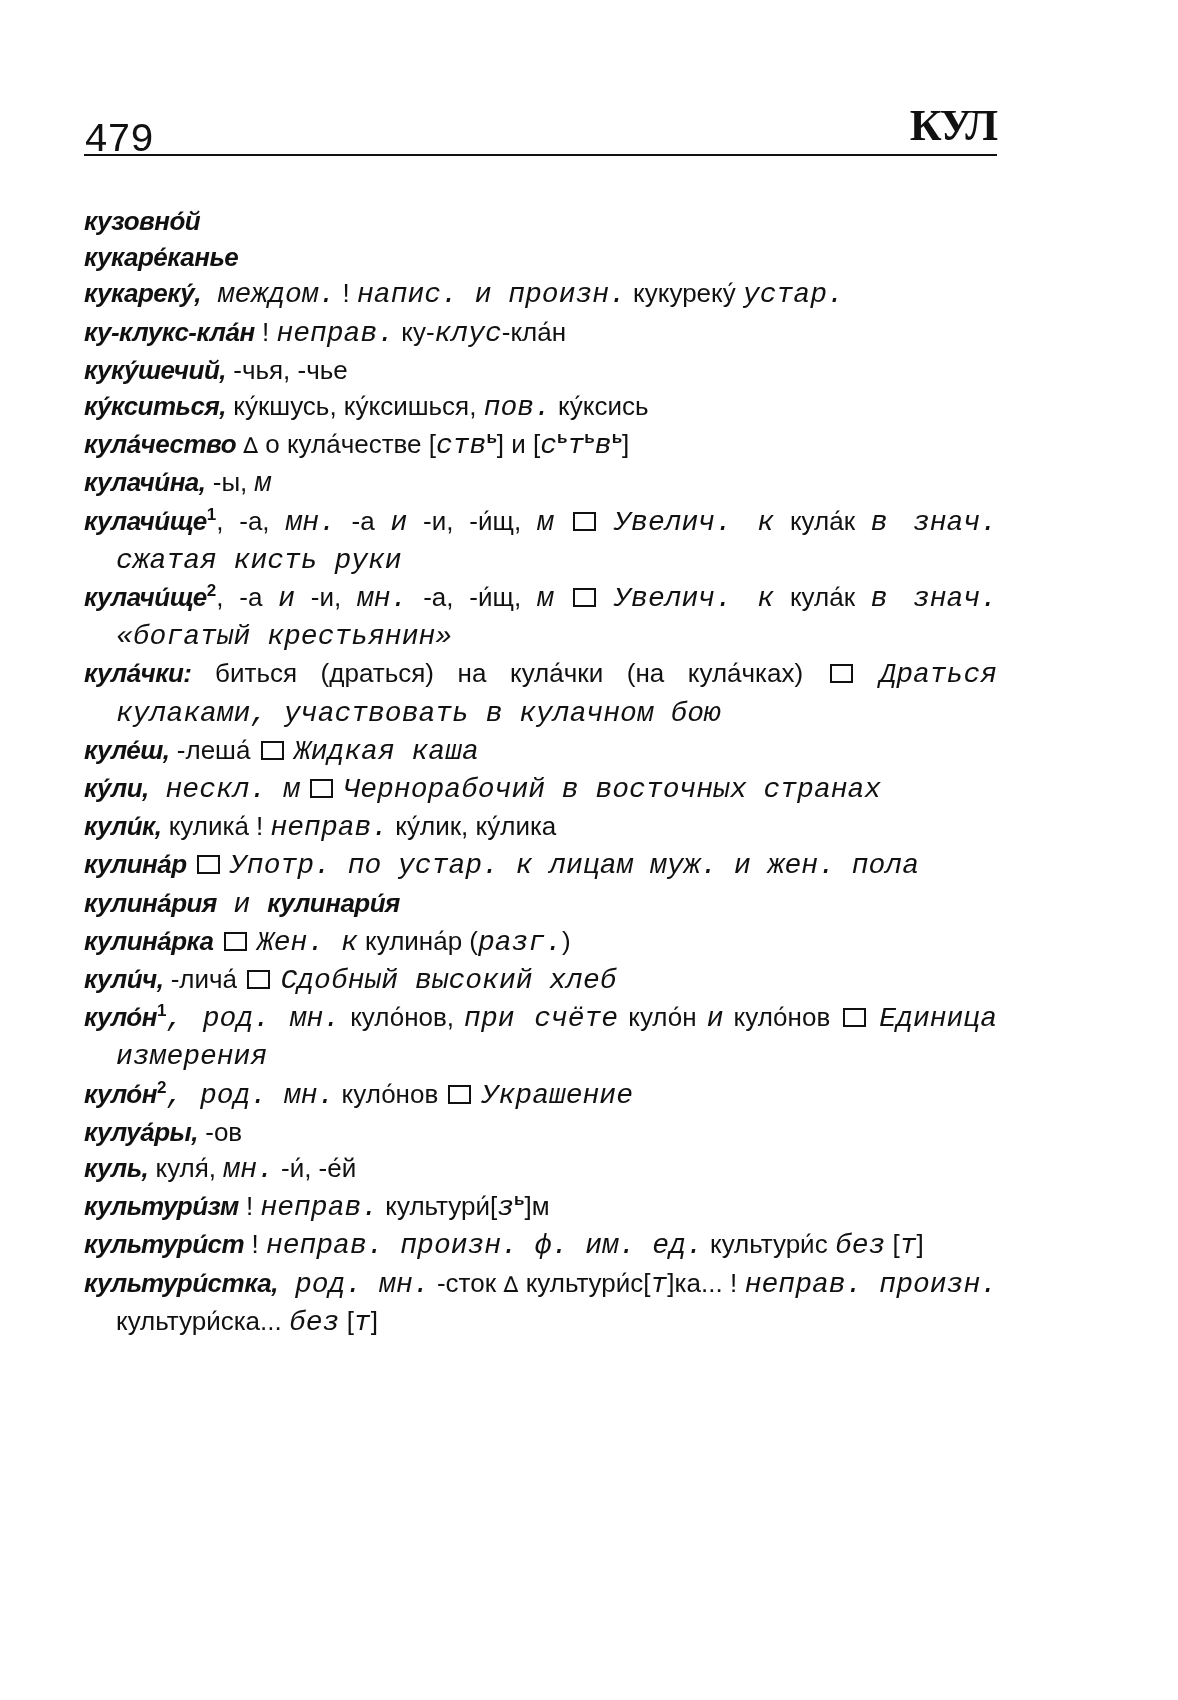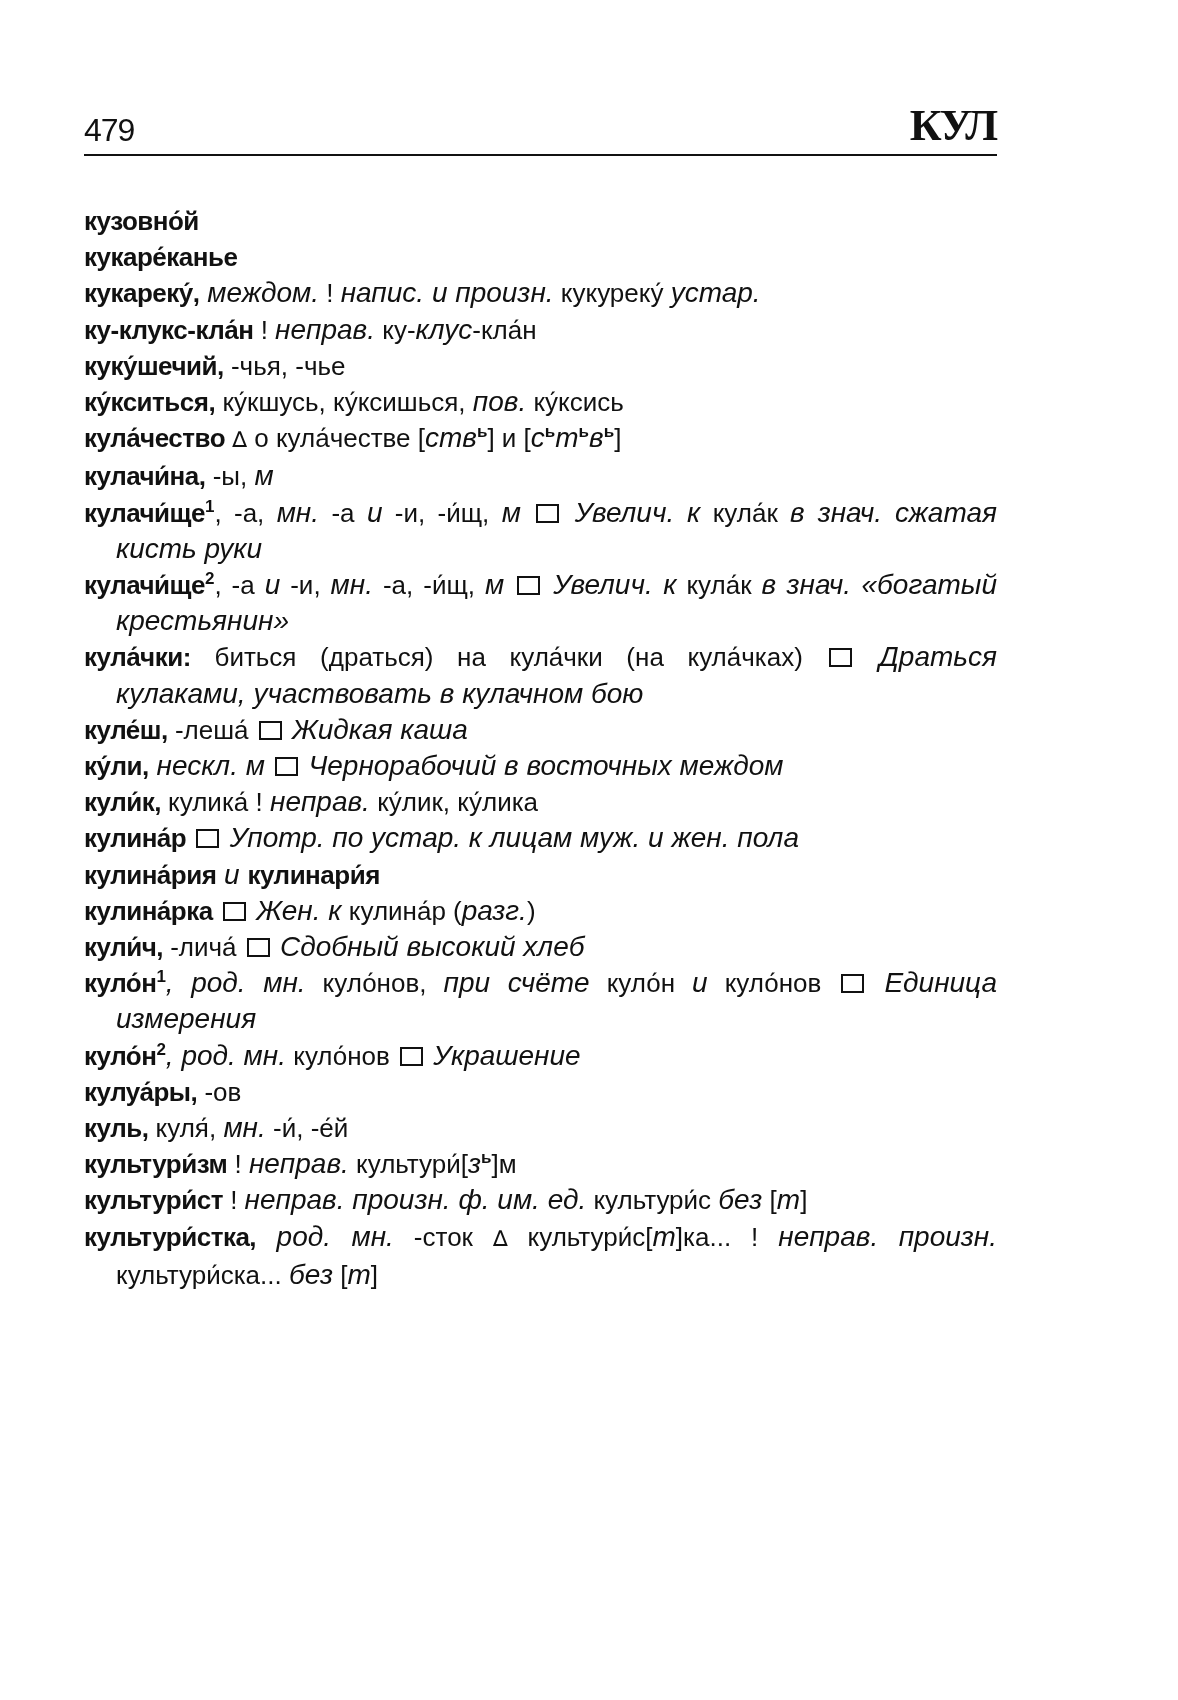--- a/index.html
+++ b/index.html
@@ -4,40 +4,40 @@
 <style>
   html, body { margin: 0; padding: 0; background: #ffffff; }
   body {
     width: 1178px; height: 1700px; position: relative; overflow: hidden;
     font-family: "Liberation Sans", sans-serif; color: #111111;
   }
   .page-header {
     position: absolute; left: 84px; top: 100px; width: 913px; height: 56px;
   }
   .page-number {
-    position: absolute; left: 0; top: 12px;
-    font-family: Liberation Sans, sans-serif; font-size: 32px; letter-spacing: -1px;
+    position: absolute; left: 0; top: 18px;
+    font-family: Liberation Mono, monospace; font-size: 40px; letter-spacing: -1px;
   }
   .running-head {
     position: absolute; right: 0; top: 0;
     font-family: "Liberation Serif", serif; font-weight: bold; font-size: 44px;
     letter-spacing: -1px;
     text-align: center;
   }
   .header-rule {
     position: absolute; left: 84px; top: 154px; width: 913px; height: 0;
     border-top: 2px solid #111;
   }
   .entries {
     position: absolute; left: 84px; top: 203px; width: 913px;
     font-size: 26px; line-height: 36.2px;
   }
   .entry { margin: 0; padding-left: 32px; text-indent: -32px; text-align: justify; }
-  .hw { font-weight: bold; letter-spacing: -0.5px; }
-  .it { font-style: italic; font-family: Liberation Sans, sans-serif; font-size: 28px; }
+  .hw { font-weight: bold; letter-spacing: -0.5px; font-style: italic; }
+  .it { font-style: italic; font-family: Liberation Mono, monospace; font-size: 28px; }
   .rm { font-family: "Liberation Sans", sans-serif; }
   sup { font-size: 17px; line-height: 0; vertical-align: 10px; font-weight: bold; }
   .box-icon {
     display: inline-block; width: 19px; height: 15px; border: 2px solid #111;
     vertical-align: -1px; margin: 0 3px;
   }
   .tri-icon { font-family: "DejaVu Sans", sans-serif; font-size: 22px; }
 </style>
 </head>
 <body>
@@ -54,21 +54,21 @@
     <p class="entry"><span class="hw">кукареку́,</span><span class="it"> междом.</span><span class="rm"> ! </span><span class="it">напис. и произн.</span><span class="rm"> кукуреку́ </span><span class="it">устар.</span></p>
     <p class="entry"><span class="hw">ку-клукс-кла́н</span><span class="rm"> ! </span><span class="it">неправ.</span><span class="rm"> ку-</span><span class="it">клус</span><span class="rm">-кла́н</span></p>
     <p class="entry"><span class="hw">куку́шечий,</span><span class="rm"> -чья, -чье</span></p>
     <p class="entry"><span class="hw">ку́кситься,</span><span class="rm"> ку́кшусь, ку́ксишься, </span><span class="it">пов.</span><span class="rm"> ку́ксись</span></p>
     <p class="entry"><span class="hw">кула́чество</span><span class="rm"> </span><span class="tri-icon">∆</span><span class="rm"> о кула́честве [</span><span class="it">ств</span><sup>ь</sup><span class="rm">] и [</span><span class="it">с</span><sup>ь</sup><span class="it">т</span><sup>ь</sup><span class="it">в</span><sup>ь</sup><span class="rm">]</span></p>
     <p class="entry"><span class="hw">кулачи́на,</span><span class="rm"> -ы, </span><span class="it">м</span></p>
     <p class="entry"><span class="hw">кулачи́ще</span><sup>1</sup><span class="rm">, -а, </span><span class="it">мн.</span><span class="rm"> -а </span><span class="it">и</span><span class="rm"> -и, -и́щ, </span><span class="it">м</span> <span class="box-icon"></span> <span class="it">Увелич. к</span><span class="rm"> кула́к </span><span class="it">в знач. сжатая кисть руки</span></p>
     <p class="entry"><span class="hw">кулачи́ще</span><sup>2</sup><span class="rm">, -а </span><span class="it">и</span><span class="rm"> -и, </span><span class="it">мн.</span><span class="rm"> -а, -и́щ, </span><span class="it">м</span> <span class="box-icon"></span> <span class="it">Увелич. к</span><span class="rm"> кула́к </span><span class="it">в знач. «богатый крестьянин»</span></p>
     <p class="entry"><span class="hw">кула́чки:</span><span class="rm"> биться (драться) на кула́чки (на кула́чках)</span> <span class="box-icon"></span> <span class="it">Драться кулаками, участвовать в кулачном бою</span></p>
     <p class="entry"><span class="hw">куле́ш,</span><span class="rm"> -леша́</span> <span class="box-icon"></span> <span class="it">Жидкая каша</span></p>
-    <p class="entry"><span class="hw">ку́ли,</span><span class="it"> нескл. м</span> <span class="box-icon"></span> <span class="it">Чернорабочий в восточных междом</span></p>
+    <p class="entry"><span class="hw">ку́ли,</span><span class="it"> нескл. м</span> <span class="box-icon"></span> <span class="it">Чернорабочий в восточных странах</span></p>
     <p class="entry"><span class="hw">кули́к,</span><span class="rm"> кулика́ ! </span><span class="it">неправ.</span><span class="rm"> ку́лик, ку́лика</span></p>
     <p class="entry"><span class="hw">кулина́р</span> <span class="box-icon"></span> <span class="it">Употр. по устар. к лицам муж. и жен. пола</span></p>
     <p class="entry"><span class="hw">кулина́рия</span><span class="it"> и </span><span class="hw">кулинари́я</span></p>
     <p class="entry"><span class="hw">кулина́рка</span> <span class="box-icon"></span> <span class="it">Жен. к</span><span class="rm"> кулина́р (</span><span class="it">разг.</span><span class="rm">)</span></p>
     <p class="entry"><span class="hw">кули́ч,</span><span class="rm"> -лича́</span> <span class="box-icon"></span> <span class="it">Сдобный высокий хлеб</span></p>
     <p class="entry"><span class="hw">куло́н</span><sup>1</sup><span class="it">, род. мн.</span><span class="rm"> куло́нов, </span><span class="it">при счёте</span><span class="rm"> куло́н </span><span class="it">и</span><span class="rm"> куло́нов</span> <span class="box-icon"></span> <span class="it">Единица измерения</span></p>
     <p class="entry"><span class="hw">куло́н</span><sup>2</sup><span class="it">, род. мн.</span><span class="rm"> куло́нов</span> <span class="box-icon"></span> <span class="it">Украшение</span></p>
     <p class="entry"><span class="hw">кулуа́ры,</span><span class="rm"> -ов</span></p>
     <p class="entry"><span class="hw">куль,</span><span class="rm"> куля́, </span><span class="it">мн.</span><span class="rm"> -и́, -е́й</span></p>
     <p class="entry"><span class="hw">культури́зм</span><span class="rm"> ! </span><span class="it">неправ.</span><span class="rm"> культури́[</span><span class="it">з</span><sup>ь</sup><span class="rm">]м</span></p>

